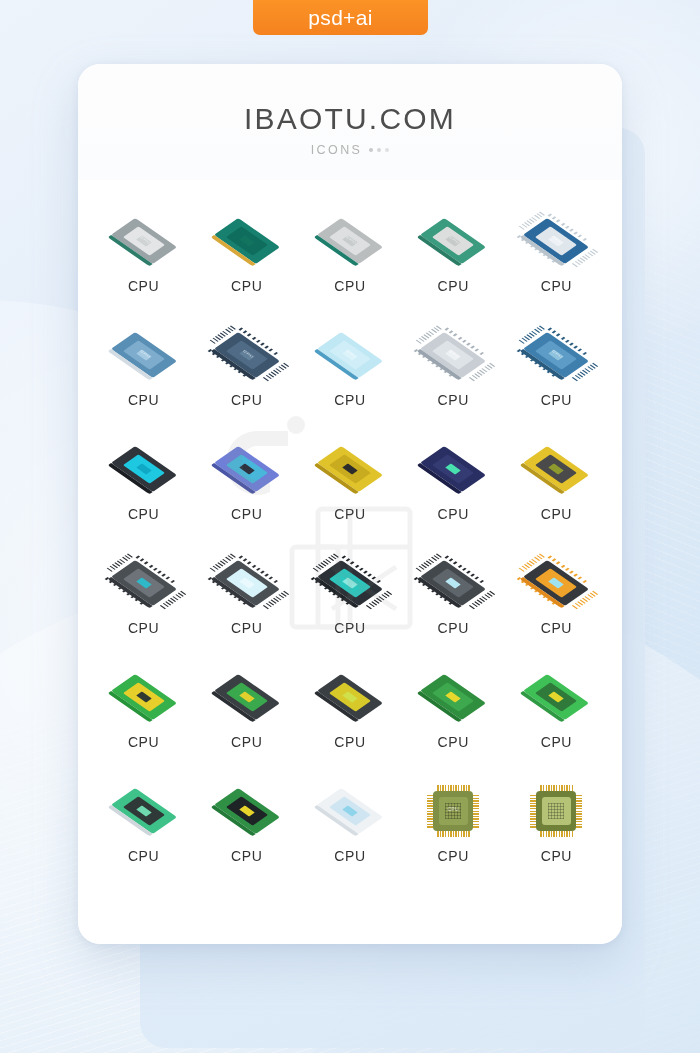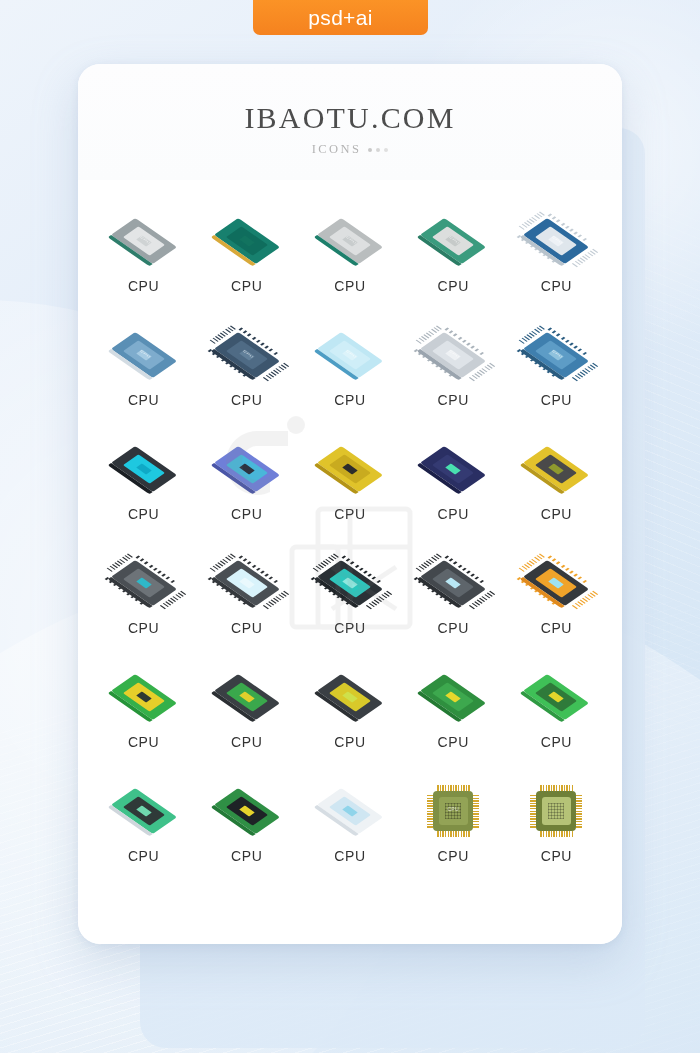--- a/index.html
+++ b/index.html
@@ -102,21 +102,20 @@
     z-index: 10;
     overflow: hidden;
   }
 
   .card-header {
     height: 116px;
     background: linear-gradient(180deg, #fdfdfe 0%, #fbfcfd 100%);
     display: flex; flex-direction: column;
     align-items: center; justify-content: center;
     padding-top: 14px;
-    font-family: Liberation Serif, serif;
   }
   .card-title {
     font-size: 30px;
     letter-spacing: 2.2px;
     color: #4d4d4d;
     font-weight: 400;
   }
   .card-subtitle-row {
     display: flex; align-items: center; gap: 7px;
     margin-top: 7px;

